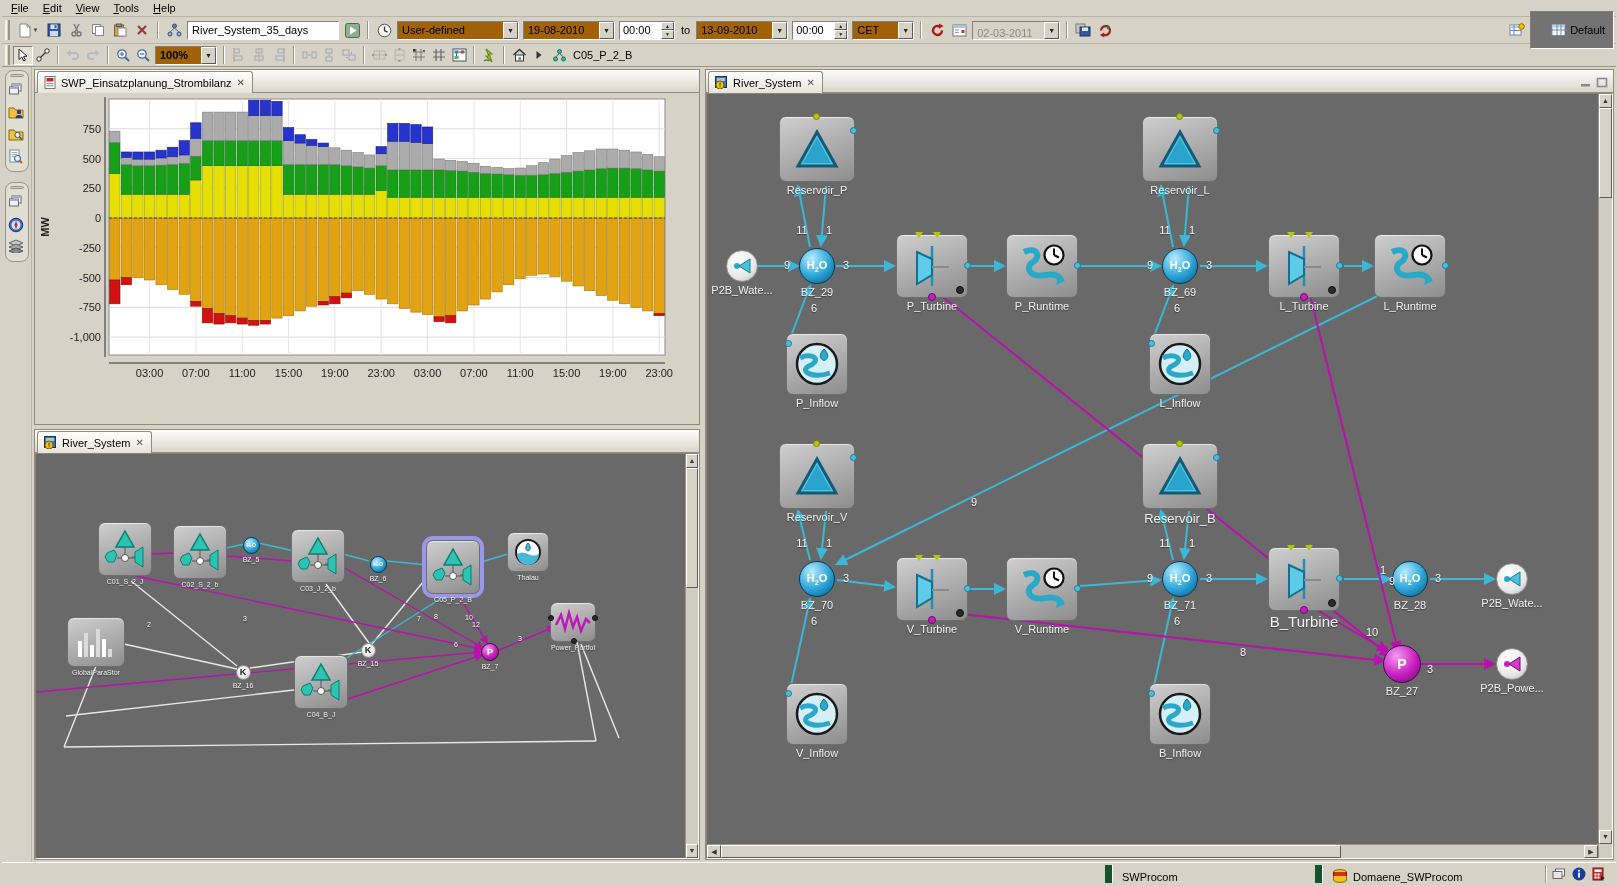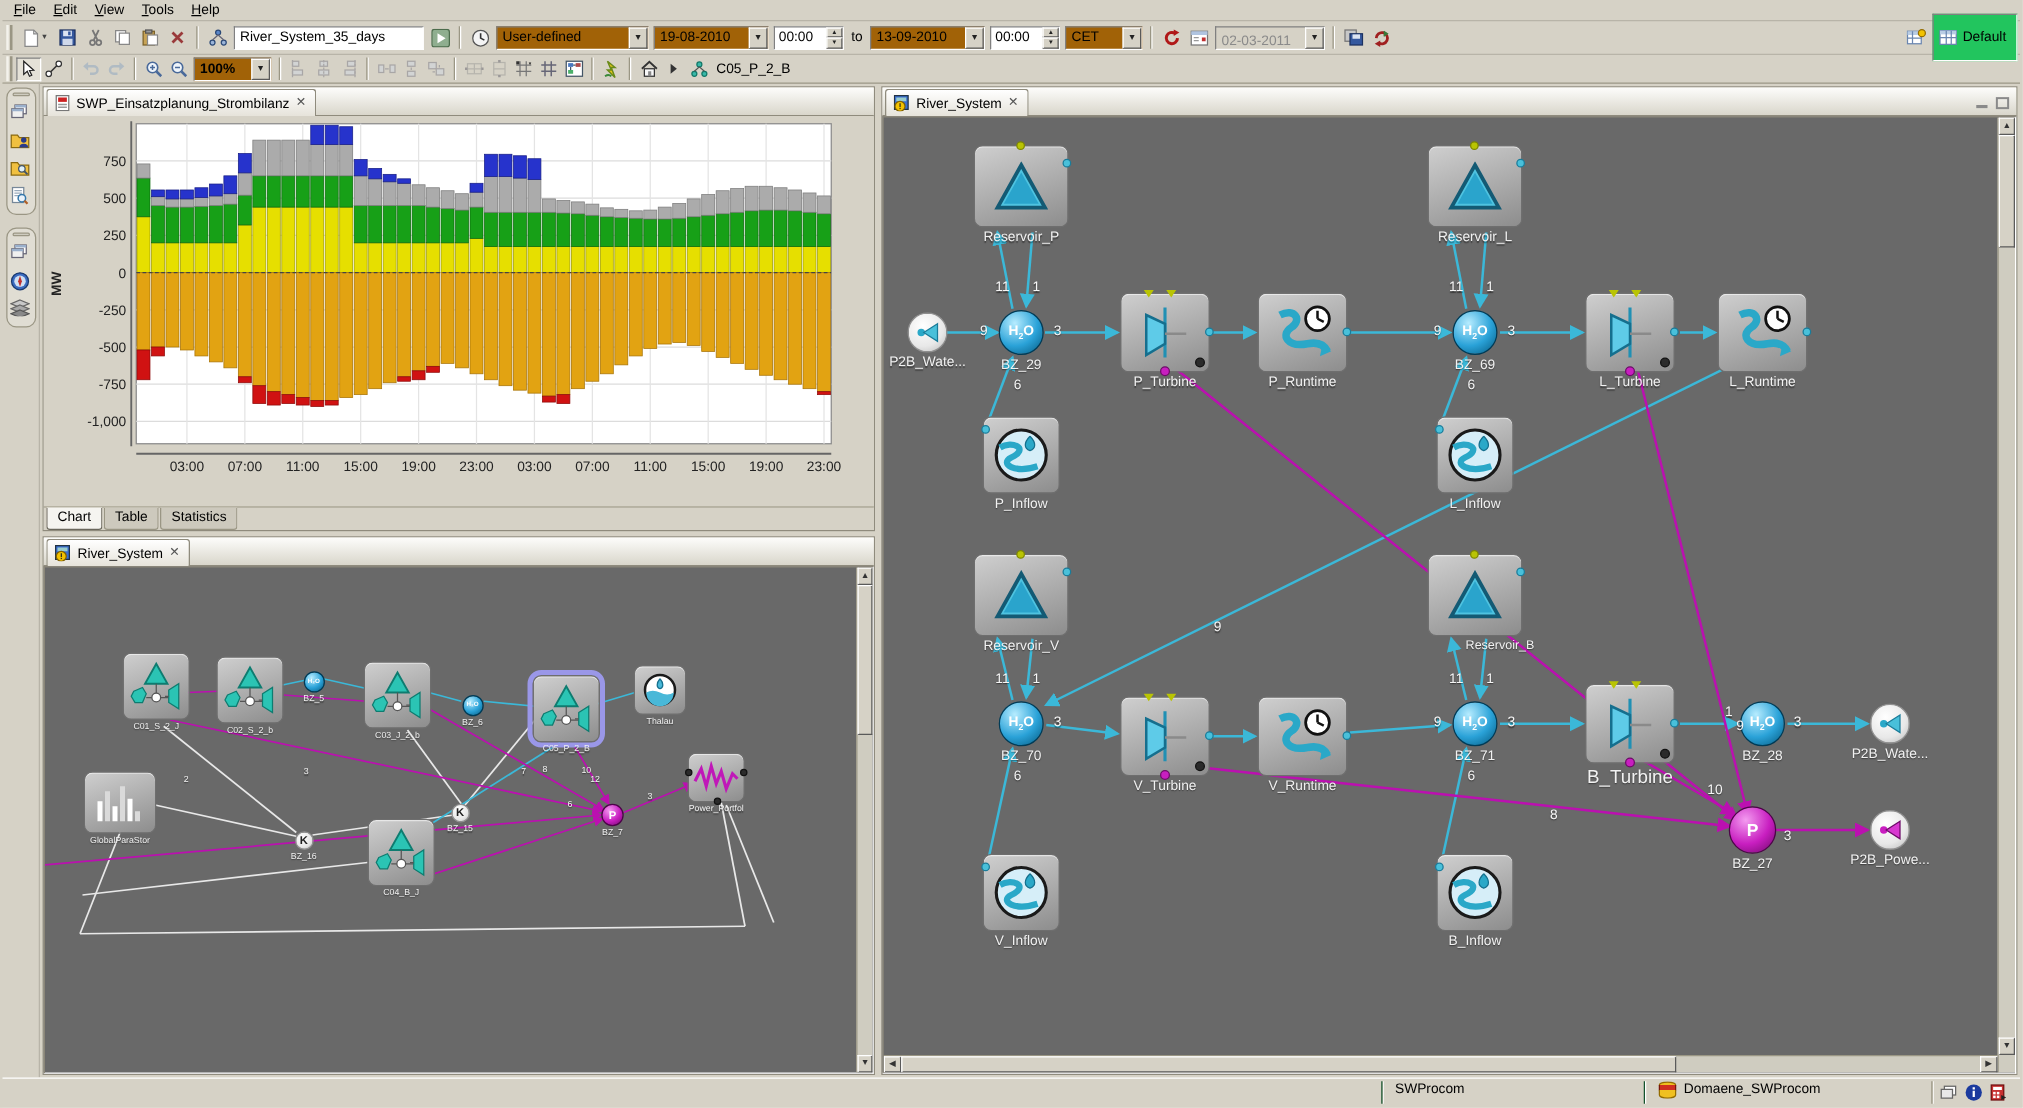--- a/index.html
+++ b/index.html
@@ -29,21 +29,21 @@
   .combo.dis { background:#d6d2c6; color:#8a8a8a;align-items:flex-end; }
   .combo .cval { flex:1; padding:0 4px; white-space:nowrap; overflow:hidden; }
   .combo .carr { width:15px; height:100%; background:#d6d2c6; border:1px solid; border-color:#fff #5a5a5a #5a5a5a #fff; font-size:7px; display:flex; align-items:center; justify-content:center; color:#222; }
   .tb-input { height:19px; border:1px solid; border-color:#808080 #fff #fff #808080; background:#fff; padding:0 4px; font:11px "Liberation Sans","DejaVu Sans",sans-serif; margin:0 2px; }
   .spin { display:flex; background:#fff; border:1px solid; border-color:#808080 #fff #fff #808080; height:19px; margin:0 2px; align-items:center; }
   .spin .sval { padding:0 3px; }
   .spin .sarr { width:13px; height:17px; display:flex; flex-direction:column; }
   .spin .sarr div { flex:1; background:#d6d2c6; border:1px solid; border-color:#fff #5a5a5a #5a5a5a #fff; font-size:5px; line-height:6px; text-align:center; color:#222; }
   .tb-label { padding:0 4px; }
   .tb-right { margin-left:auto; display:flex; align-items:center; }
-  .persp-btn { display:flex; align-items:center; gap:4px; height:38px; padding:0 8px 0 4px; border:1px solid; border-color:#808080 #fff #fff #808080; background:#22c55e; margin-left:2px; }
+  .persp-btn { display:flex; align-items:center; gap:4px; height:38px; padding:0 8px 0 20px; border:1px solid; border-color:#808080 #fff #fff #808080; background:#737373; margin-left:2px; }
 
   
   .bodyrow { flex:1; display:flex; min-height:0; }
   .rail { width:30px; background:#d6d2c6; border-right:1px solid #b8b4a8; padding-top:3px; display:flex; flex-direction:column; align-items:center; }
   .rail-group { width:24px; border:1px solid #9a9684; border-radius:8px; background:#e0ddd3; padding:3px 0 6px; display:flex; flex-direction:column; align-items:center; gap:6px; margin-bottom:10px; }
   .rail-group .bar { width:14px; height:3px; border:1px solid #9a9684; border-radius:2px; background:#cfccc0; }
   .rail-ic { width:17px; height:16px; }
 
   .main { flex:1; display:flex; min-width:0; padding:2px; gap:0; }
   .leftcol { width:666px; display:flex; flex-direction:column; }
@@ -85,21 +85,21 @@
   .sel-frame { outline:4px solid #9a97e8; outline-offset:0px; }
 
   
   .vscroll { position:absolute; top:0; right:0; bottom:0; width:14px; background:#cfccc0; border-left:1px solid #9a9684; }
   .hscroll { position:absolute; left:0; right:14px; bottom:0; height:14px; background:#cfccc0; border-top:1px solid #9a9684; }
   .sb-btn { position:absolute; width:14px; height:14px; background:#d6d2c6; border:1px solid; border-color:#fff #5a5a5a #5a5a5a #fff; font-size:7px; text-align:center; line-height:12px; color:#333; }
   .sb-thumb { position:absolute; background:#d6d2c6; border:1px solid; border-color:#fff #5a5a5a #5a5a5a #fff; }
 
   
   .statusbar { height:22px; display:flex; align-items:center; border-top:1px solid #fff; background:#d6d2c6; padding:0 4px; }
-  .st-cell { height:18px; display:flex; align-items:flex-start; padding:0 10px; border-left:1px solid #14532d; box-shadow:1px 0 0 #fff inset; }
+  .st-cell { height:18px; display:flex; align-items:flex-end; padding:0 10px; border-left:7px solid #14532d; box-shadow:1px 0 0 #fff inset; }
   .st-fill { flex:1; }
   .st-icons { display:flex; align-items:center; gap:6px; border-left:1px solid #9a9684; box-shadow:1px 0 0 #fff inset; height:18px; padding:0 6px; }
 </style>
 </head>
 <body>
 
 <div class="app">
 
 
   <div class="menubar" id="menubar">
@@ -749,25 +749,20 @@
                 <text x="346.20833333333337" y="284" text-anchor="middle" font-size="11" fill="#222" font-family="Liberation Sans, DejaVu Sans, sans-serif">23:00</text>
                 <text x="392.5416666666667" y="284" text-anchor="middle" font-size="11" fill="#222" font-family="Liberation Sans, DejaVu Sans, sans-serif">03:00</text>
                 <text x="438.875" y="284" text-anchor="middle" font-size="11" fill="#222" font-family="Liberation Sans, DejaVu Sans, sans-serif">07:00</text>
                 <text x="485.20833333333337" y="284" text-anchor="middle" font-size="11" fill="#222" font-family="Liberation Sans, DejaVu Sans, sans-serif">11:00</text>
                 <text x="531.5416666666667" y="284" text-anchor="middle" font-size="11" fill="#222" font-family="Liberation Sans, DejaVu Sans, sans-serif">15:00</text>
                 <text x="577.875" y="284" text-anchor="middle" font-size="11" fill="#222" font-family="Liberation Sans, DejaVu Sans, sans-serif">19:00</text>
                 <text x="624.2083333333334" y="284" text-anchor="middle" font-size="11" fill="#222" font-family="Liberation Sans, DejaVu Sans, sans-serif">23:00</text>
                 <text x="14" y="134" font-size="11" fill="#222" font-weight="bold" text-anchor="middle" font-family="Liberation Sans, DejaVu Sans, sans-serif" transform="rotate(-90 14 134)">MW</text>
               </svg>
           </div>
-          <div class="bottom-tabs" id="btabs">
-              <div class="btab active">Chart</div>
-              <div class="btab">Table</div>
-              <div class="btab">Statistics</div>
-            </div>
         </div>
 
         <div style="height:4px;"></div>
 
         <div class="panel" style="flex:1;">
           <div class="tabrow">
             <div class="etab">
               <svg width="14" height="13" viewBox="0 0 14 13">
                   <rect x="0.5" y="0.5" width="11" height="11" fill="#3a6fd0" stroke="#234"></rect>
                   <rect x="2" y="2" width="8" height="3" fill="#9cc"></rect>
@@ -1123,21 +1118,21 @@
                 </div>
                 <div class="dg-label" style="left: 110px; top: 417px; font-size: 11px;">Reservoir_V</div>
                 <div class="dg-node nbox" style="left: 435px; top: 349px; width: 76px; height: 66px;">
                   <svg width="44" height="40" viewBox="0 0 44 40">
                     <polygon points="22,3 41,37 3,37" fill="#4fc3e0" stroke="#135a74" stroke-width="3"></polygon>
                     <polygon points="22,9 36,34 8,34" fill="#2aa4cc"></polygon>
                   </svg>
                   <span class="deco d-yellow" style="top:-4px;left:50%;margin-left:-4px;"></span>
                   <span class="deco d-cyan" style="top:10px;right:-3px;"></span>
                 </div>
-                <div class="dg-label" style="left: 493px; top: 417px; font-size: 10px;">Reservoir_B</div>
+                <div class="dg-label" style="left: 473px; top: 417px; font-size: 13px;">Reservoir_B</div>
                 <div class="dg-node sphere-b" style="left: 92px; top: 467px; width: 36px; height: 36px;">
                   <span style="font-size:11px;">H<sub style="font-size:7px;">2</sub>O</span>
                 </div>
                 <div class="dg-label" style="left: 110px; top: 505px; font-size: 11px;">BZ_70</div>
                 <div class="dg-node nbox" style="left: 189px; top: 463px; width: 72px; height: 64px;">
                   <svg width="40" height="44" viewBox="0 0 40 44">
                     <line x1="20" y1="2" x2="20" y2="42" stroke="#2090b4" stroke-width="2.5"></line>
                     <polygon points="5,8 20,15 20,31 5,40" fill="#5ecbe8" stroke="#156f8e" stroke-width="2"></polygon>
                     <line x1="20" y1="23" x2="37" y2="23" stroke="#8a8a8a" stroke-width="2"></line>
                   </svg>

